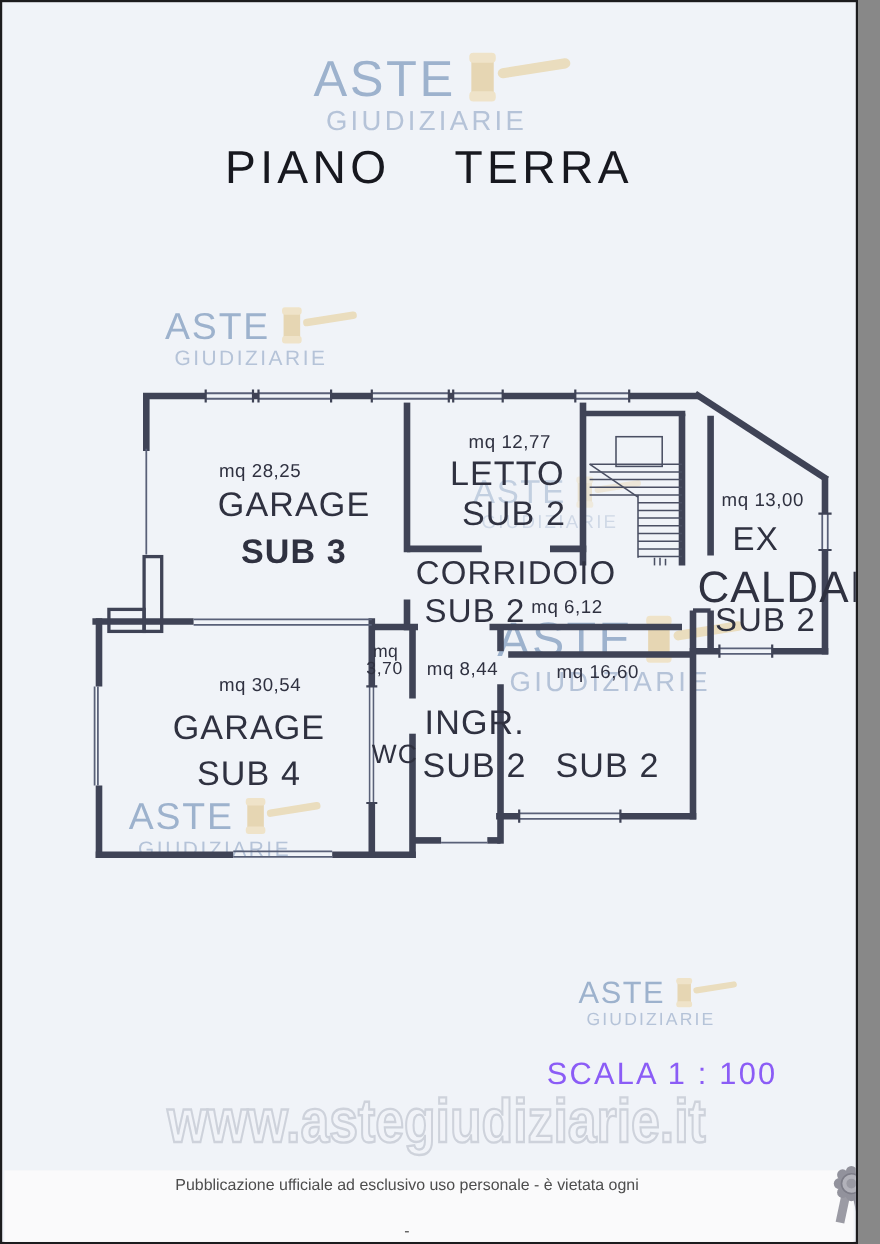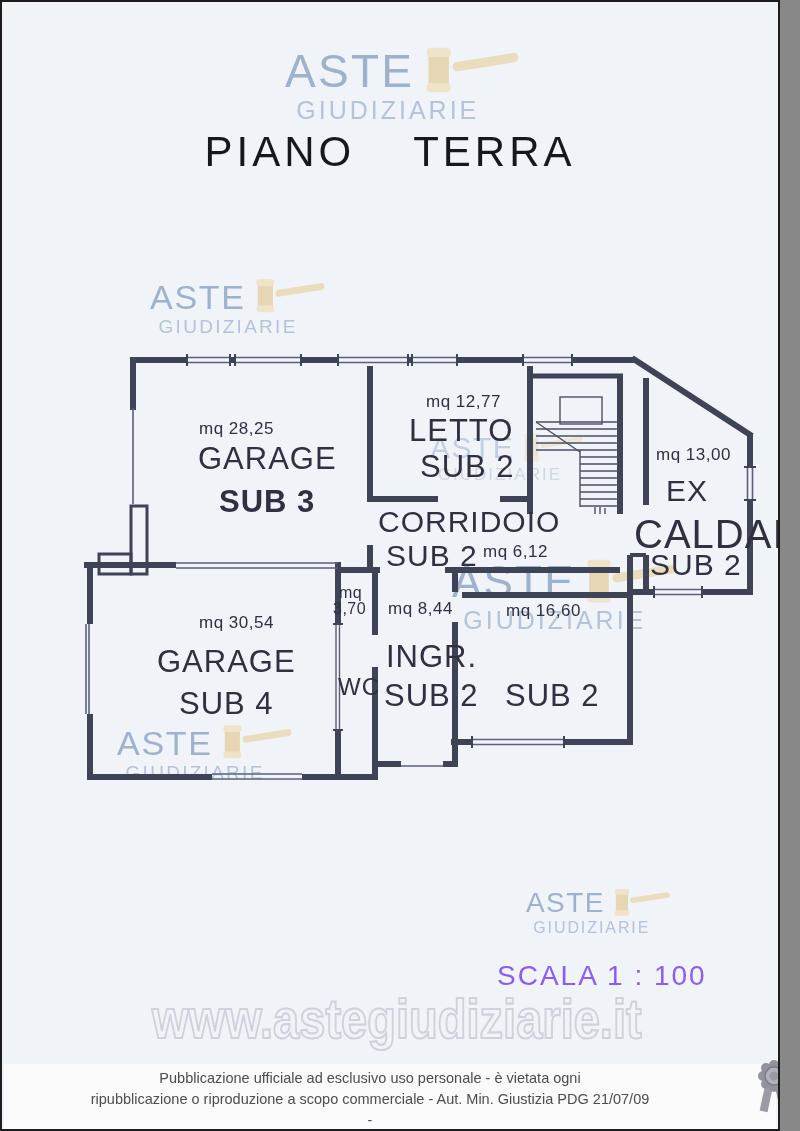--- a/index.html
+++ b/index.html
@@ -319,21 +319,20 @@
 
   <div class="lbl small" style="left:197px; top:612px; font-size:17px;">mq 30,54</div>
   <div class="lbl" style="left:155px; top:644px; font-size:31px;">GARAGE</div>
   <div class="lbl" style="left:177px; top:686px; font-size:31px;">SUB 4</div>
 
   <div class="scale-label">SCALA  1 : 100</div>
   <div class="site-watermark">www.astegiudiziarie.it</div>
 
   <div class="footer-strip"></div>
   <div class="footer-line l1">Pubblicazione ufficiale ad esclusivo uso personale - è vietata ogni</div>
-  <div class="footer-line l2">ripubblicazione o riproduzione a scopo commerciale - Aut. Min. Giustizia PDG 21/07/09</div>
   <div class="footer-line l3">-</div>
 
   <div class="sig-vertical">Firmato Da: PIZZONE ROBERTO Emesso Da: ARUBAPEC S.P.A. NG CA 3 Serial#: 20f1a4930a5d4b4b99feb8321ef208b</div>
 
   <svg class="seal" width="40" height="58" viewBox="0 0 40 58">
     <g>
       <rect x="11" y="26" width="8" height="26" fill="#9b9ba4" transform="rotate(12 15 26)"></rect>
       <rect x="21" y="26" width="8" height="26" fill="#8d8d97" transform="rotate(-12 25 26)"></rect>
       <g fill="#92929c">
         <circle cx="20" cy="5" r="5"></circle>

